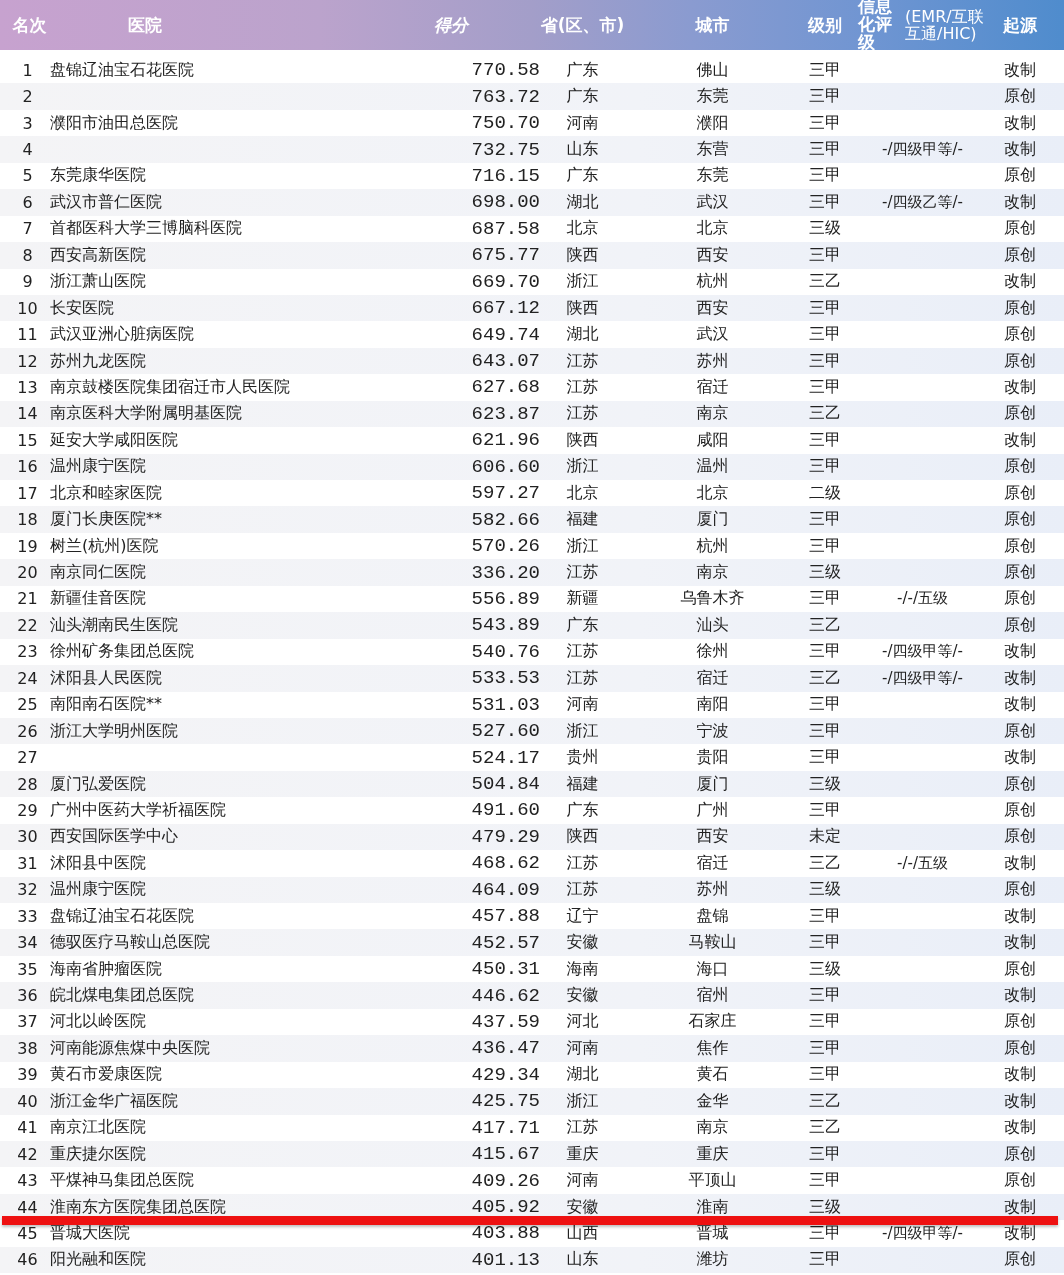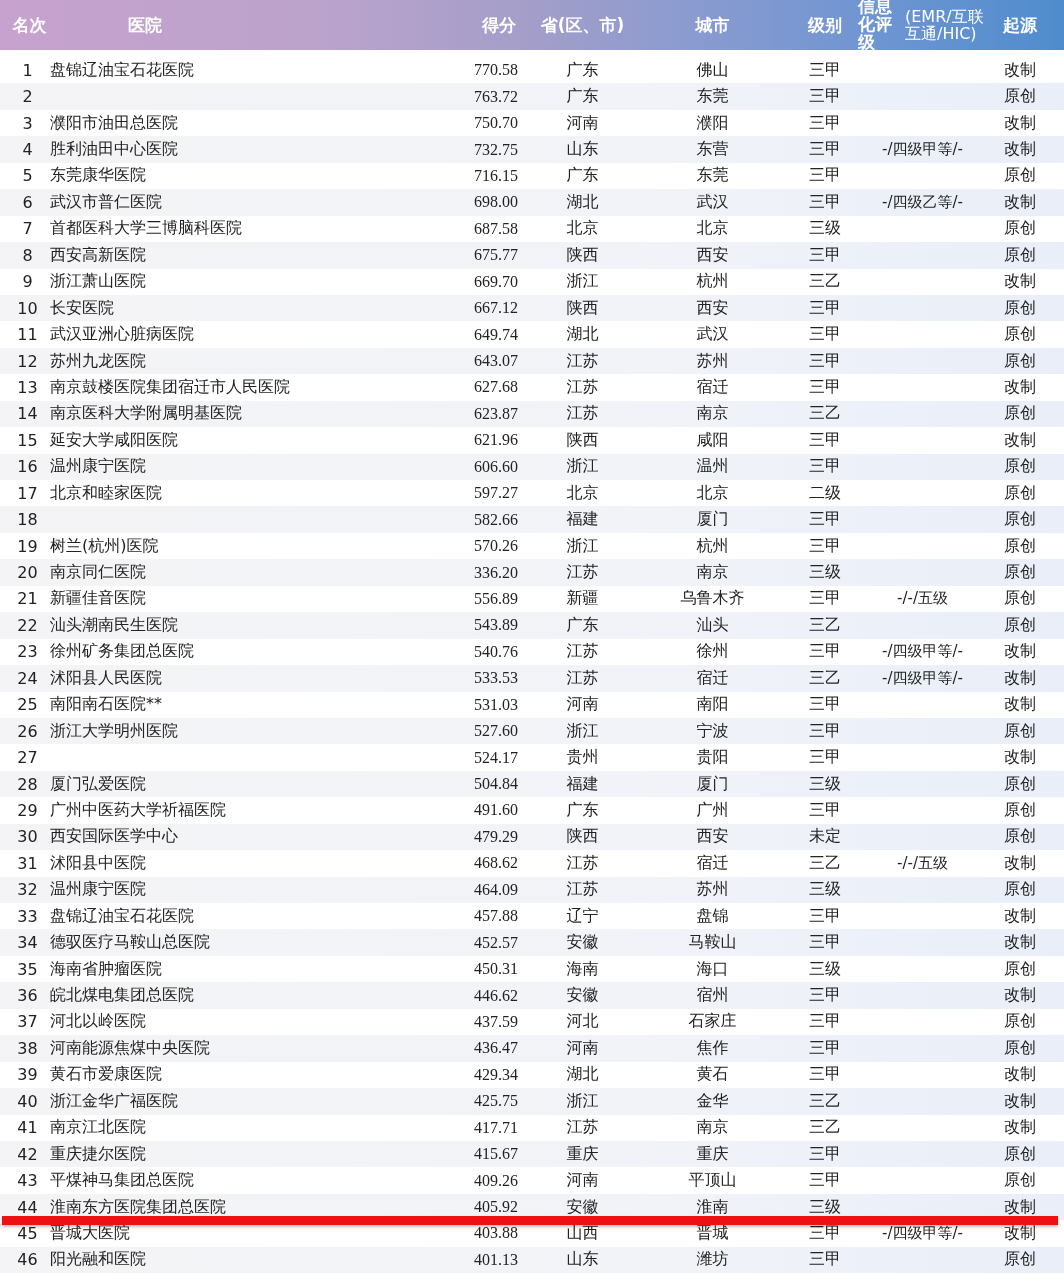--- a/index.html
+++ b/index.html
@@ -12,36 +12,36 @@
   }
   .hcell { position: absolute; top: 0; height: 50px; display: flex; align-items: center; justify-content: center; font-size: 17px; }
   .hcell.two { flex-direction: row; line-height: 1.05; }
   .hcell .sub { font-size: 16px; font-weight: normal; margin-top: 2px; }
   .rows { position: absolute; left: 0; top: 57px; width: 1064px; }
   .row { position: relative; height: 26.45px; font-size: 16px; }
   .row.alt { background: linear-gradient(90deg, #f4f4f6 0%, #f1f3f8 60%, #e9eef8 100%); }
   .cell { position: absolute; top: 0; height: 26.45px; display: flex; align-items: center; white-space: nowrap; }
   .c-rank { left: 10px; width: 35px; justify-content: center; }
   .c-name { left: 50px; width: 380px; }
-  .c-score { left: 430px; width: 88px; justify-content: flex-end; font-family: Liberation Serif, serif; font-size: 16px; }
+  .c-score { left: 452px; width: 88px; justify-content: flex-end; font-family: Liberation Mono, monospace; font-size: 19px; }
   .c-prov { left: 545px; width: 75px; justify-content: center; }
   .c-city { left: 665px; width: 95px; justify-content: center; }
   .c-level { left: 790px; width: 70px; justify-content: center; }
   .c-info { left: 865px; width: 115px; justify-content: center; font-size: 15px; }
   .c-origin { left: 990px; width: 60px; justify-content: center; }
   .redline { position: absolute; left: 2px; top: 1216px; width: 1056px; height: 9px; background: #ee1111;
              box-shadow: 0 2px 3px rgba(0,0,0,0.25); }
 </style>
 </head>
 <body>
 
 <div class="header">
   <div class="hcell" style="left:2px;width:55px;">名次</div>
   <div class="hcell" style="left:100px;width:90px;">医院</div>
-  <div class="hcell" style="left:464px;width:70px;">得分</div>
+  <div class="hcell" style="left:416px;width:70px;font-style:italic;">得分</div>
   <div class="hcell" style="left:535px;width:95px;">省(区、市)</div>
   <div class="hcell" style="left:675px;width:75px;">城市</div>
   <div class="hcell" style="left:790px;width:70px;">级别</div>
   <div class="hcell two" style="left:858px;width:130px;">
     <span>信息化评级</span>
     <span class="sub">(EMR/互联互通/HIC)</span>
   </div>
   <div class="hcell" style="left:990px;width:60px;">起源</div>
 </div>
 
@@ -70,21 +70,20 @@
       <div class="cell c-name">濮阳市油田总医院</div>
       <div class="cell c-score">750.70</div>
       <div class="cell c-prov">河南</div>
       <div class="cell c-city">濮阳</div>
       <div class="cell c-level">三甲</div>
       <div class="cell c-info"></div>
       <div class="cell c-origin">改制</div>
     </div>
     <div class="row alt">
       <div class="cell c-rank">4</div>
-      <div class="cell c-name">胜利油田中心医院</div>
       <div class="cell c-score">732.75</div>
       <div class="cell c-prov">山东</div>
       <div class="cell c-city">东营</div>
       <div class="cell c-level">三甲</div>
       <div class="cell c-info">-/四级甲等/-</div>
       <div class="cell c-origin">改制</div>
     </div>
     <div class="row">
       <div class="cell c-rank">5</div>
       <div class="cell c-name">东莞康华医院</div>
@@ -210,20 +209,21 @@
       <div class="cell c-name">北京和睦家医院</div>
       <div class="cell c-score">597.27</div>
       <div class="cell c-prov">北京</div>
       <div class="cell c-city">北京</div>
       <div class="cell c-level">二级</div>
       <div class="cell c-info"></div>
       <div class="cell c-origin">原创</div>
     </div>
     <div class="row alt">
       <div class="cell c-rank">18</div>
+      <div class="cell c-name">厦门长庚医院**</div>
       <div class="cell c-score">582.66</div>
       <div class="cell c-prov">福建</div>
       <div class="cell c-city">厦门</div>
       <div class="cell c-level">三甲</div>
       <div class="cell c-info"></div>
       <div class="cell c-origin">原创</div>
     </div>
     <div class="row">
       <div class="cell c-rank">19</div>
       <div class="cell c-name">树兰(杭州)医院</div>

